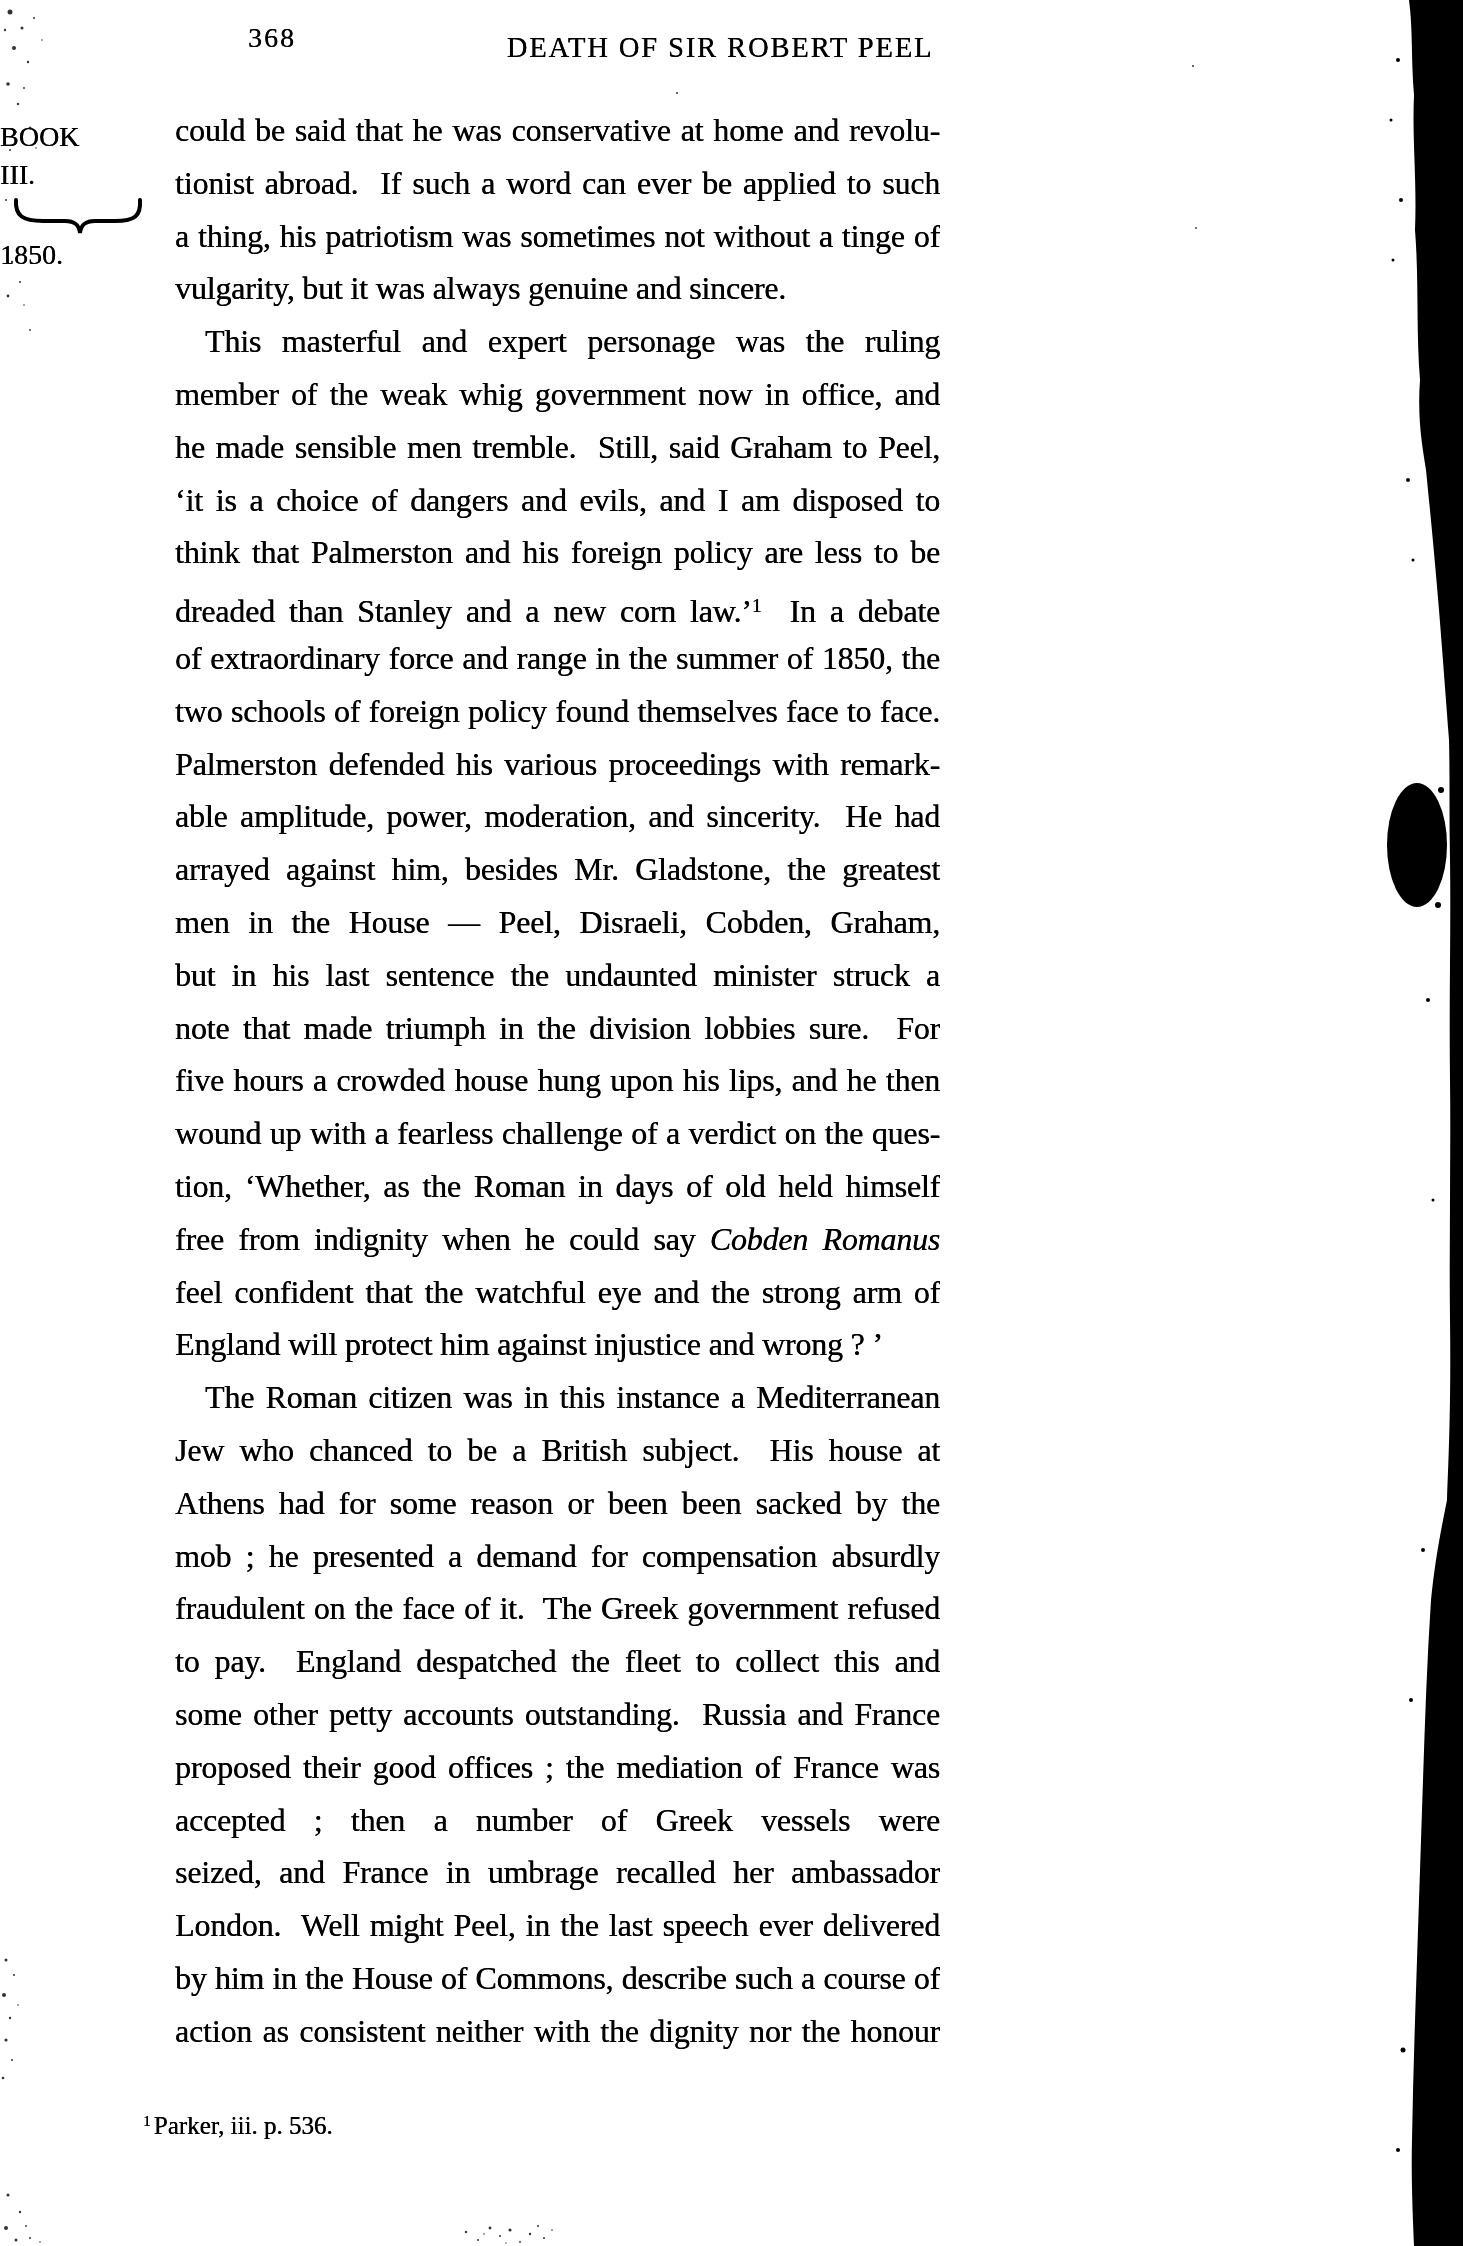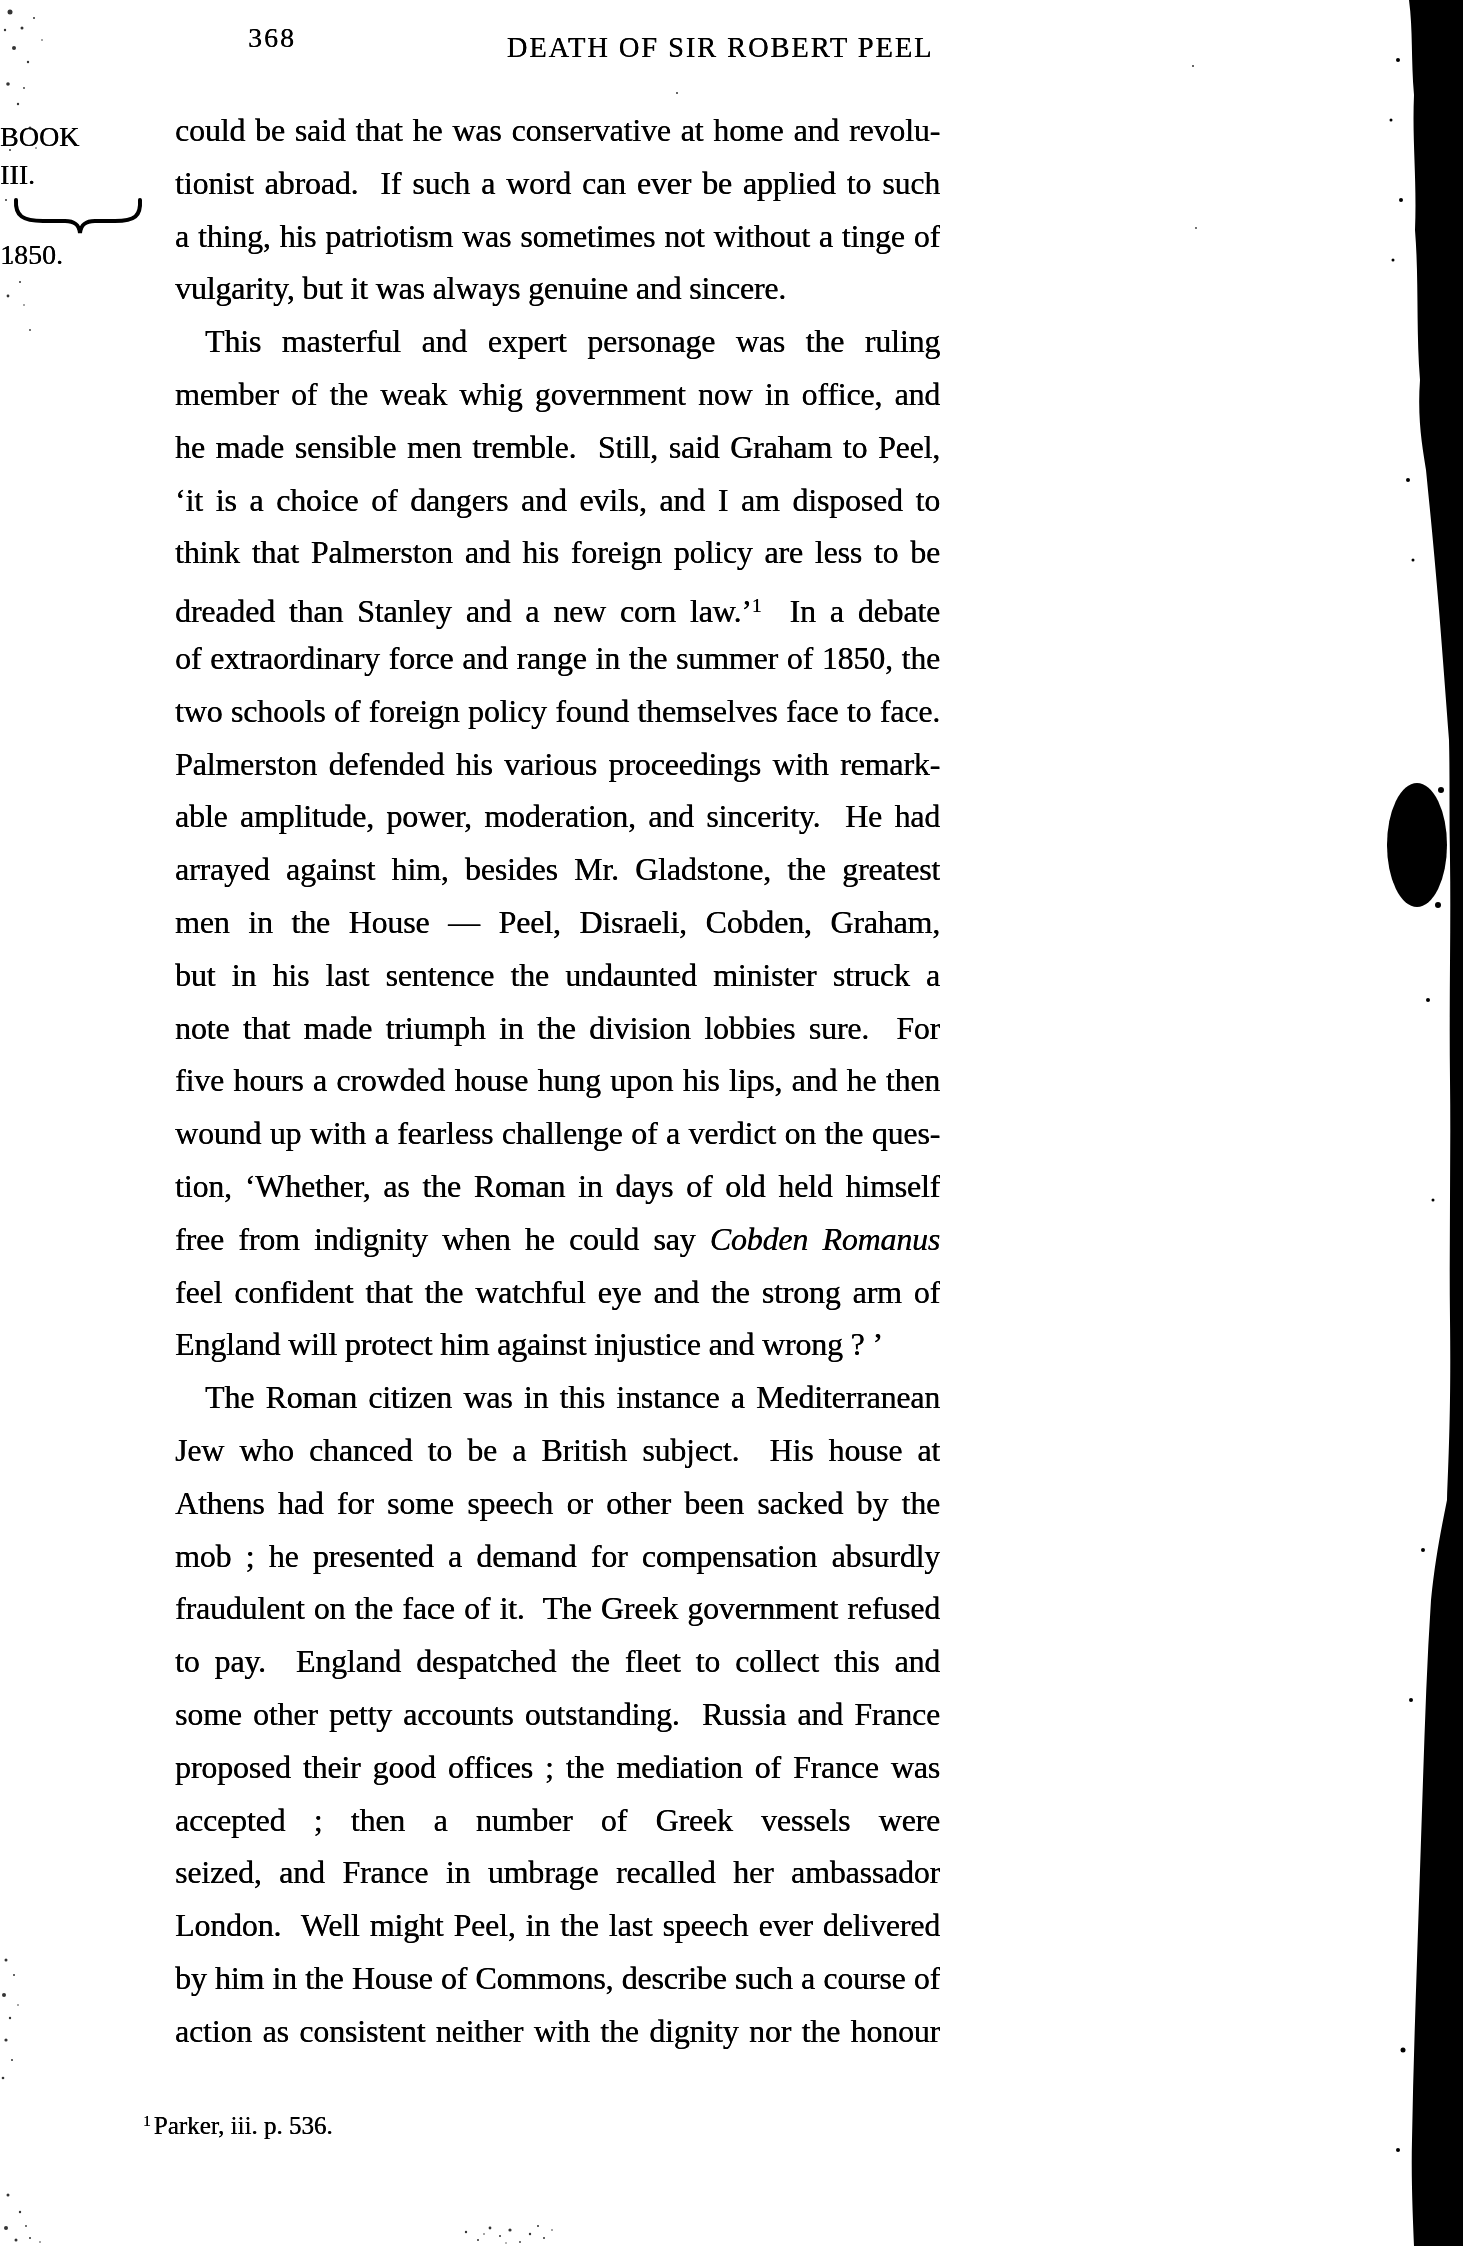--- a/index.html
+++ b/index.html
@@ -88,21 +88,21 @@
       <div class="line j"><span>but in his last sentence the undaunted minister struck a</span></div>
       <div class="line j"><span>note that made triumph in the division lobbies sure.&nbsp; For</span></div>
       <div class="line j"><span>five hours a crowded house hung upon his lips, and he then</span></div>
       <div class="line j"><span>wound up with a fearless challenge of a verdict on the ques-</span></div>
       <div class="line j"><span>tion, ‘Whether, as the Roman in days of old held himself</span></div>
       <div class="line j"><span>free from indignity when he could say </span><span class="it">Cobden Romanus sum,</span></div>
       <div class="line j"><span>feel confident that the watchful eye and the strong arm of</span></div>
       <div class="line"><span>England will protect him against injustice and wrong ? ’</span></div>
       <div class="line j ind"><span>The Roman citizen was in this instance a Mediterranean</span></div>
       <div class="line j"><span>Jew who chanced to be a British subject.&nbsp; His house at</span></div>
-      <div class="line j"><span>Athens had for some speech or other been sacked by the</span></div>
+      <div class="line j"><span>Athens had for some reason or been been sacked by the</span></div>
       <div class="line j"><span>mob ; he presented a demand for compensation absurdly</span></div>
       <div class="line j"><span>fraudulent on the face of it.&nbsp; The Greek government refused</span></div>
       <div class="line j"><span>to pay.&nbsp; England despatched the fleet to collect this and</span></div>
       <div class="line j"><span>some other petty accounts outstanding.&nbsp; Russia and France</span></div>
       <div class="line j"><span>proposed their good offices ; the mediation of France was</span></div>
       <div class="line j"><span>accepted ; then a number of Greek vessels were peremptorily</span></div>
       <div class="line j"><span>seized, and France in umbrage recalled her ambassador from</span></div>
       <div class="line j"><span>London.&nbsp; Well might Peel, in the last speech ever delivered</span></div>
       <div class="line j"><span>by him in the House of Commons, describe such a course of</span></div>
       <div class="line j"><span>action as consistent neither with the dignity nor the honour</span></div>

